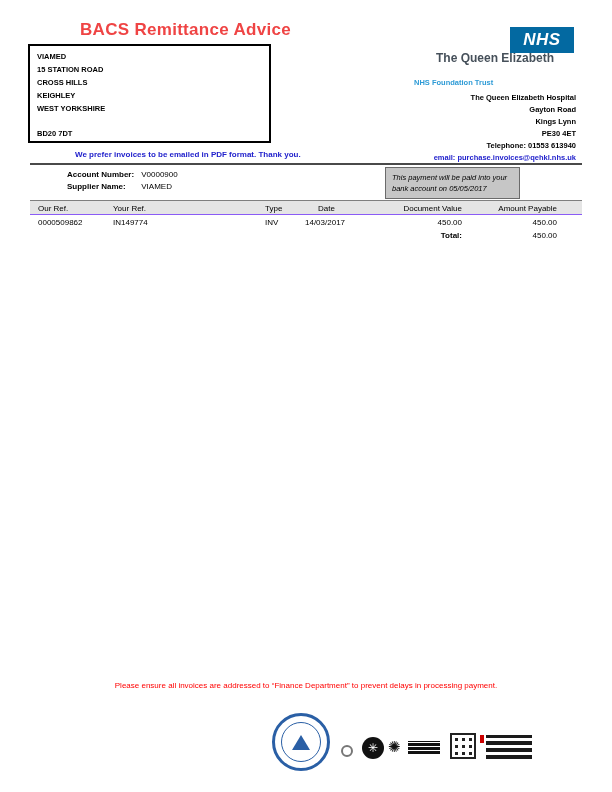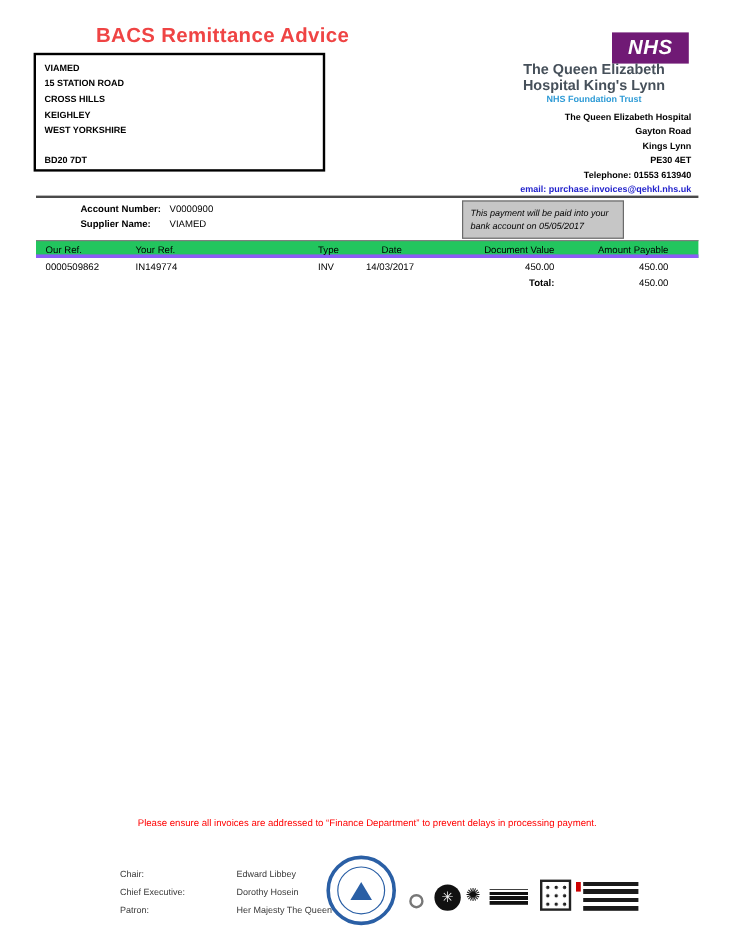--- a/index.html
+++ b/index.html
@@ -5,40 +5,40 @@
   html,body{margin:0;padding:0;background:#ffffff;}
   body{font-family:"Liberation Sans",sans-serif;color:#000;}
   .page{position:relative;width:612px;height:792px;background:#fff;overflow:hidden;}
 
   .title{position:absolute;left:80px;top:20px;margin:0;font-size:17px;font-weight:bold;letter-spacing:.3px;color:#ef4444;}
 
   .payee-box{position:absolute;left:28px;top:44px;width:243px;height:99px;border:2px solid #000;padding:4px 7px;font-size:7.5px;font-weight:bold;box-sizing:border-box;}
   .payee-line{line-height:13px;}
   .payee-gap{height:12px;}
 
-  .nhs-logo{position:absolute;left:510px;top:27px;width:64px;height:26px;background:#701a75;display:flex;align-items:center;justify-content:center;}
+  .nhs-logo{position:absolute;left:510px;top:27px;width:64px;height:26px;background:#0369a1;display:flex;align-items:center;justify-content:center;}
   .nhs-logo span{color:#fff;font-style:italic;font-weight:bold;font-size:17px;letter-spacing:.5px;}
 
   .org-name{position:absolute;left:414px;top:52px;width:162px;text-align:center;font-size:12px;font-weight:bold;color:#46505a;line-height:13px;}
-  .org-subtitle{position:absolute;left:414px;top:78px;width:162px;text-align:center;font-size:7.5px;font-weight:bold;color:#2E9BD6;}
+  .org-subtitle{position:absolute;left:414px;top:78px;width:162px;text-align:left;font-size:7.5px;font-weight:bold;color:#2E9BD6;}
 
   .hospital-address{position:absolute;left:356px;top:92px;width:220px;text-align:right;font-size:7.5px;font-weight:bold;line-height:12px;}
   .hospital-address .email{color:#2222CC;cursor:pointer;}
 
   .pdf-notice{position:absolute;left:75px;top:150px;font-size:8px;font-weight:bold;color:#2222CC;}
   .rule{position:absolute;left:30px;top:163px;width:552px;border-top:2px solid #4a4a4a;}
 
   .account-row{position:absolute;left:38px;font-size:8px;}
   .account-row.r1{top:170px;}
   .account-row.r2{top:182px;}
   .account-label{display:inline-block;width:72px;font-weight:bold;margin-left:29px;}
 
   .payment-box{position:absolute;left:385px;top:167px;width:135px;min-height:30px;background:#C6C6C6;border:1px solid #6b6b6b;padding:4px 6px;font-size:7.5px;line-height:11px;box-sizing:border-box;font-style:italic;}
 
-  .table-head{position:absolute;left:30px;top:200px;width:552px;height:15px;background:#22c55e;border-top:1px solid #7f7f7f;border-bottom:3px solid #8b5cf6;font-size:8px;box-sizing:border-box;}
+  .table-head{position:absolute;left:30px;top:200px;width:552px;height:15px;background:#e5e5e5;border-top:1px solid #7f7f7f;border-bottom:1px solid #8b5cf6;font-size:8px;box-sizing:border-box;}
   .cell{position:absolute;top:3px;white-space:nowrap;}
   .col-our{left:8px;}
   .col-your{left:83px;}
   .col-type{left:235px;}
   .col-date{left:288px;}
   .col-doc{right:120px;text-align:left;}
   .col-amt{right:25px;text-align:left;}
 
   .table-row{position:absolute;left:30px;top:218px;width:552px;height:12px;font-size:8px;}
   .table-row .cell{top:0;}
@@ -89,33 +89,33 @@
     <div class="payee-line">WEST YORKSHIRE</div>
     <div class="payee-gap"></div>
     <div class="payee-line">BD20 7DT</div>
   </div>
 
   <div class="nhs-logo">
     <span>NHS</span>
   </div>
   <div class="org-name">
     <div>The Queen Elizabeth</div>
-    <div>Hospital King's Lynn</div>
   </div>
   <div class="org-subtitle">NHS Foundation Trust</div>
 
   <div class="hospital-address">
     <div>The Queen Elizabeth Hospital</div>
     <div>Gayton Road</div>
     <div>Kings Lynn</div>
     <div>PE30 4ET</div>
     <div>Telephone: 01553 613940</div>
     <div class="email">email: purchase.invoices@qehkl.nhs.uk</div>
   </div>
 
+  <div class="pdf-notice">We prefer invoices to be emailed in PDF format. Thank you.</div>
   <div class="rule"></div>
 
   <div class="account-row r1">
     <span class="account-label">Account Number:</span>
     <span>V0000900</span>
   </div>
   <div class="account-row r2">
     <span class="account-label">Supplier Name:</span>
     <span>VIAMED</span>
   </div>
@@ -140,34 +140,20 @@
     <span class="cell col-amt">450.00</span>
   </div>
 
   <div class="total-row">
     <span class="cell col-doc total-label">Total:</span>
     <span class="cell col-amt">450.00</span>
   </div>
 
   <div class="finance-notice">Please ensure all invoices are addressed to “Finance Department” to prevent delays in processing payment.</div>
 
-  <div class="officers">
-    <div class="officer-row">
-      <span class="officer-label">Chair:</span>
-      <span>Edward Libbey</span>
-    </div>
-    <div class="officer-row">
-      <span class="officer-label">Chief Executive:</span>
-      <span>Dorothy Hosein</span>
-    </div>
-    <div class="officer-row">
-      <span class="officer-label">Patron:</span>
-      <span>Her Majesty The Queen</span>
-    </div>
-  </div>
 
   <div class="badge">
     <div class="badge-inner">
       <div class="badge-tri"></div>
     </div>
   </div>
   <div class="emblem-circle"></div>
   <div class="wheel"></div>
   <div class="burst"></div>
   <div class="wordmark"></div>

